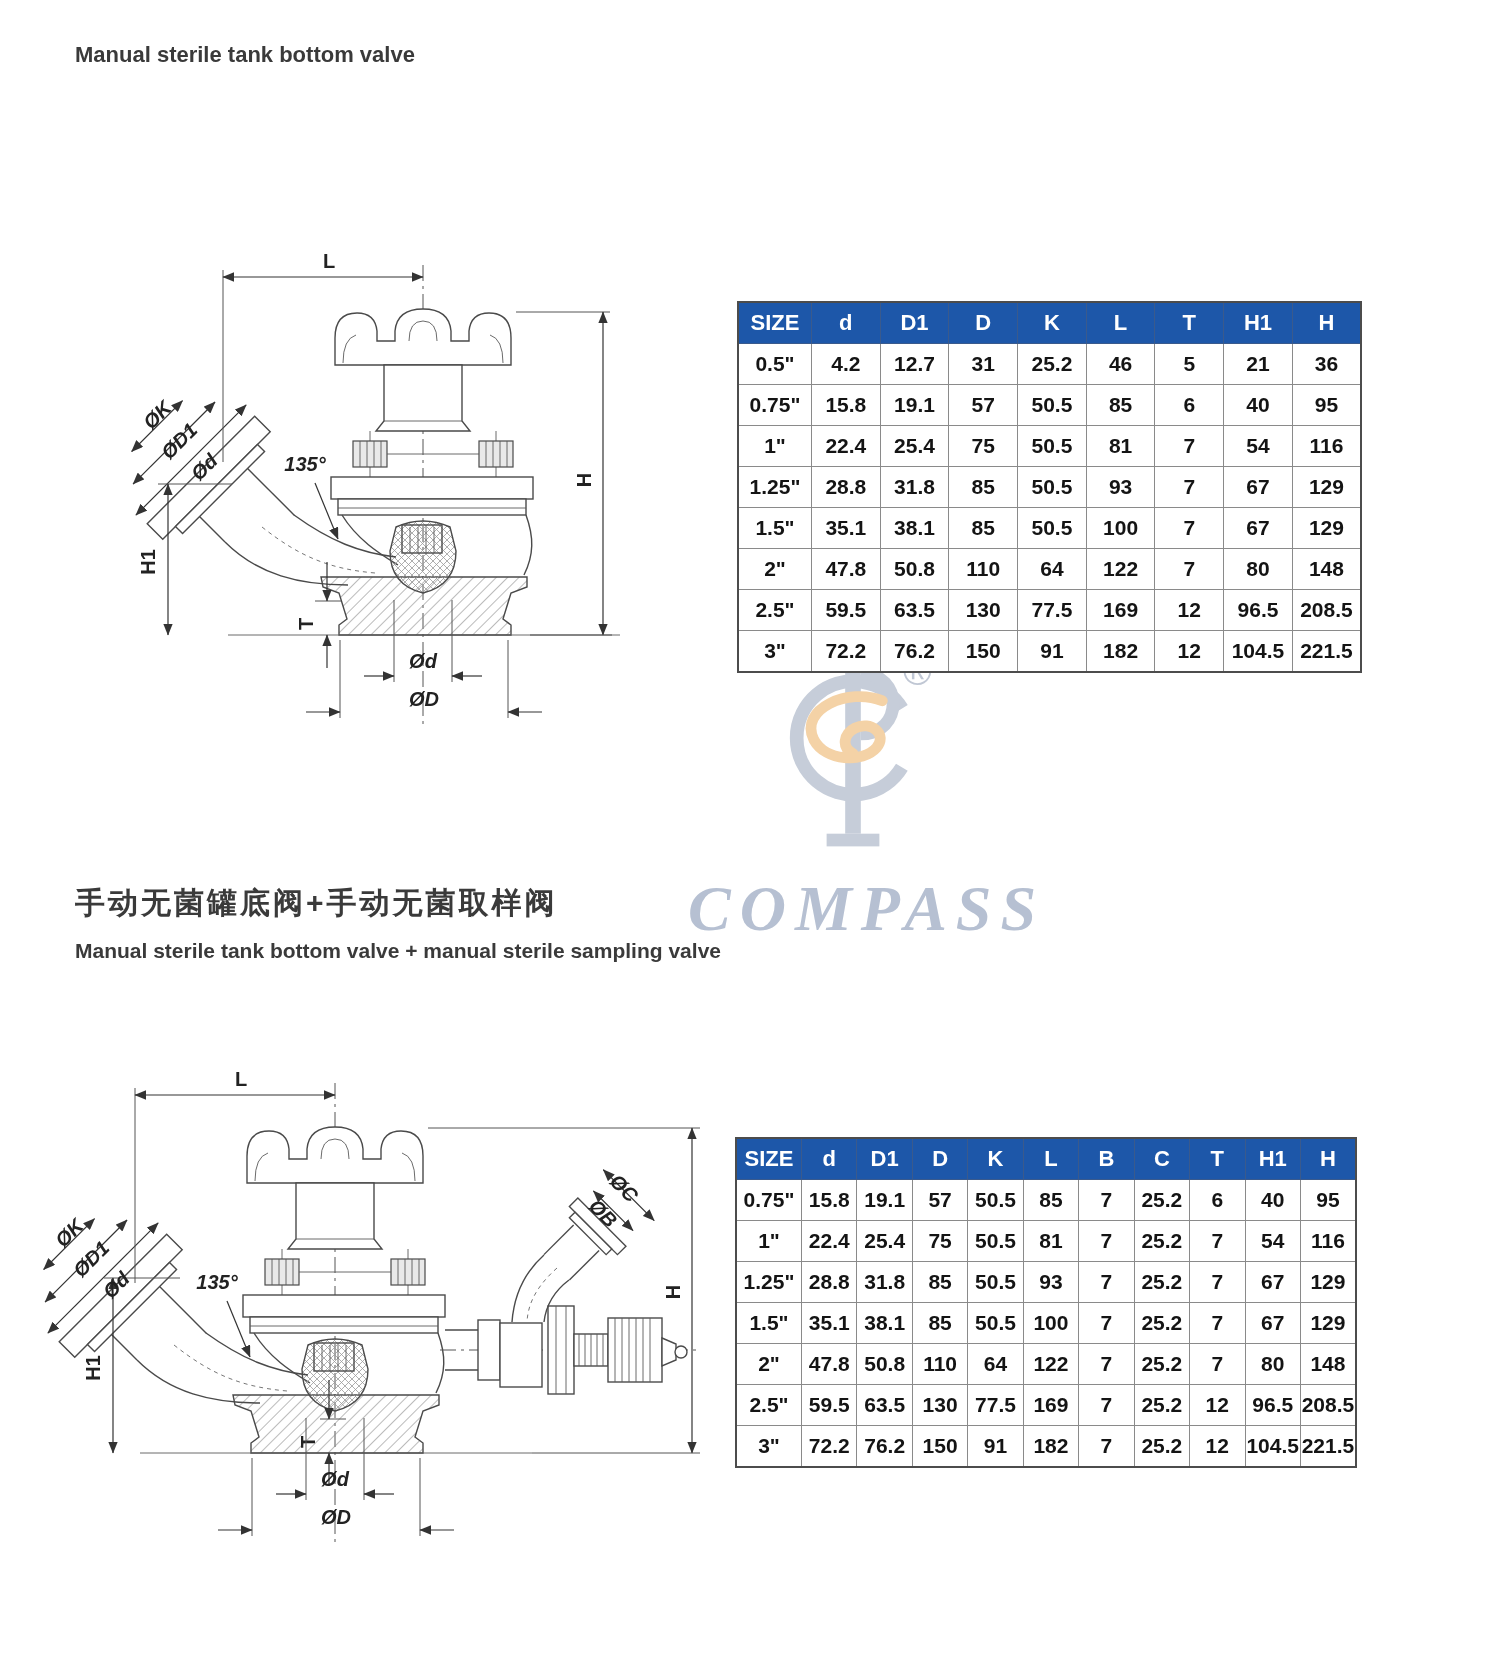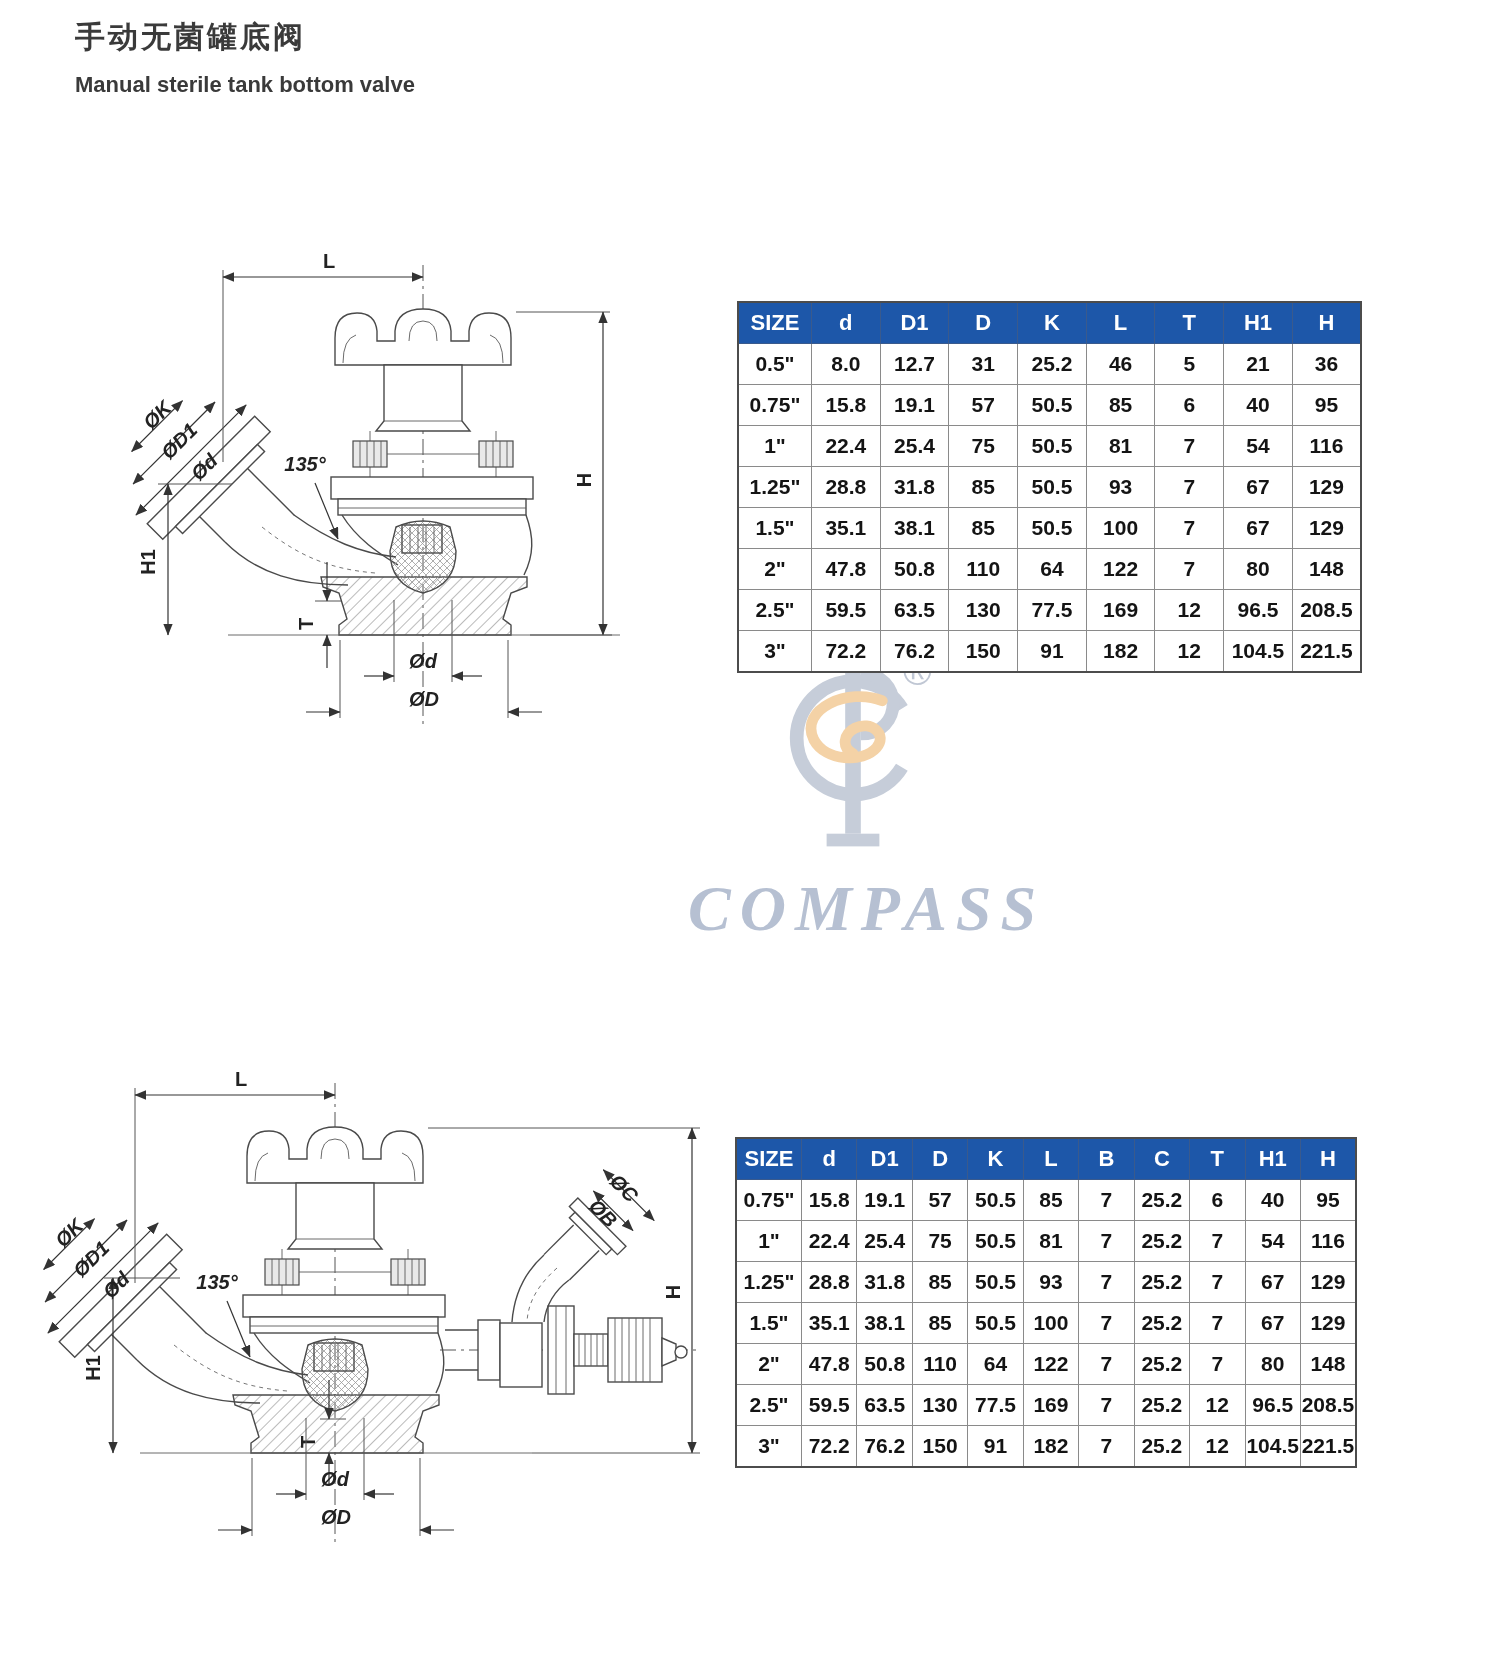--- a/index.html
+++ b/index.html
@@ -39,24 +39,27 @@
   text.dimlbl{font-family:"Liberation Sans",sans-serif;font-size:20px;font-weight:bold;
               fill:#222;text-anchor:middle;}
   text.dia{font-style:italic;}
 </style>
 </head>
 <body>
 
 <div id="page">
 
   <div class="sec-title" style="top:22px;">
-    <div class="title-cn">手动无菌罐底阀</div>
     <div class="title-en">Manual sterile tank bottom valve</div>
   </div>
 
+  <div class="sec-title" style="top:888px;">
+    <div class="title-cn">手动无菌罐底阀+手动无菌取样阀</div>
+    <div class="title-en" style="font-size:21px;">Manual sterile tank bottom valve + manual sterile sampling valve</div>
+  </div>
 
   <div id="watermark">
     <svg width="200" height="215" viewBox="-100 -110 200 220">
       <g stroke="#c6cdd9" fill="none">
         <path d="M50,-48 A58,58 0 1 0 50,12" stroke-width="14"></path>
         <path d="M8,-84 C52,-84 52,-22 8,-22" stroke-width="13"></path>
       </g>
       <rect x="-8" y="-88" width="16" height="168" fill="#c6cdd9"></rect>
       <rect x="-27" y="80" width="54" height="13" fill="#c6cdd9"></rect>
       <path d="M30,-56 C-4,-70 -56,-48 -40,-16 C-28,6 10,8 24,-8 C36,-22 18,-36 2,-28 C-10,-22 -12,-8 0,-2" stroke="#f4d2a6" stroke-width="11" fill="none" stroke-linecap="round"></path>
@@ -243,21 +246,21 @@
             <th>K</th>
             <th>L</th>
             <th>T</th>
             <th>H1</th>
             <th>H</th>
           </tr>
         </thead>
         <tbody>
           <tr>
             <td>0.5"</td>
-            <td>8.0</td>
+            <td>4.2</td>
             <td>12.7</td>
             <td>31</td>
             <td>25.2</td>
             <td>46</td>
             <td>5</td>
             <td>21</td>
             <td>36</td>
           </tr>
           <tr>
             <td>0.75"</td>

